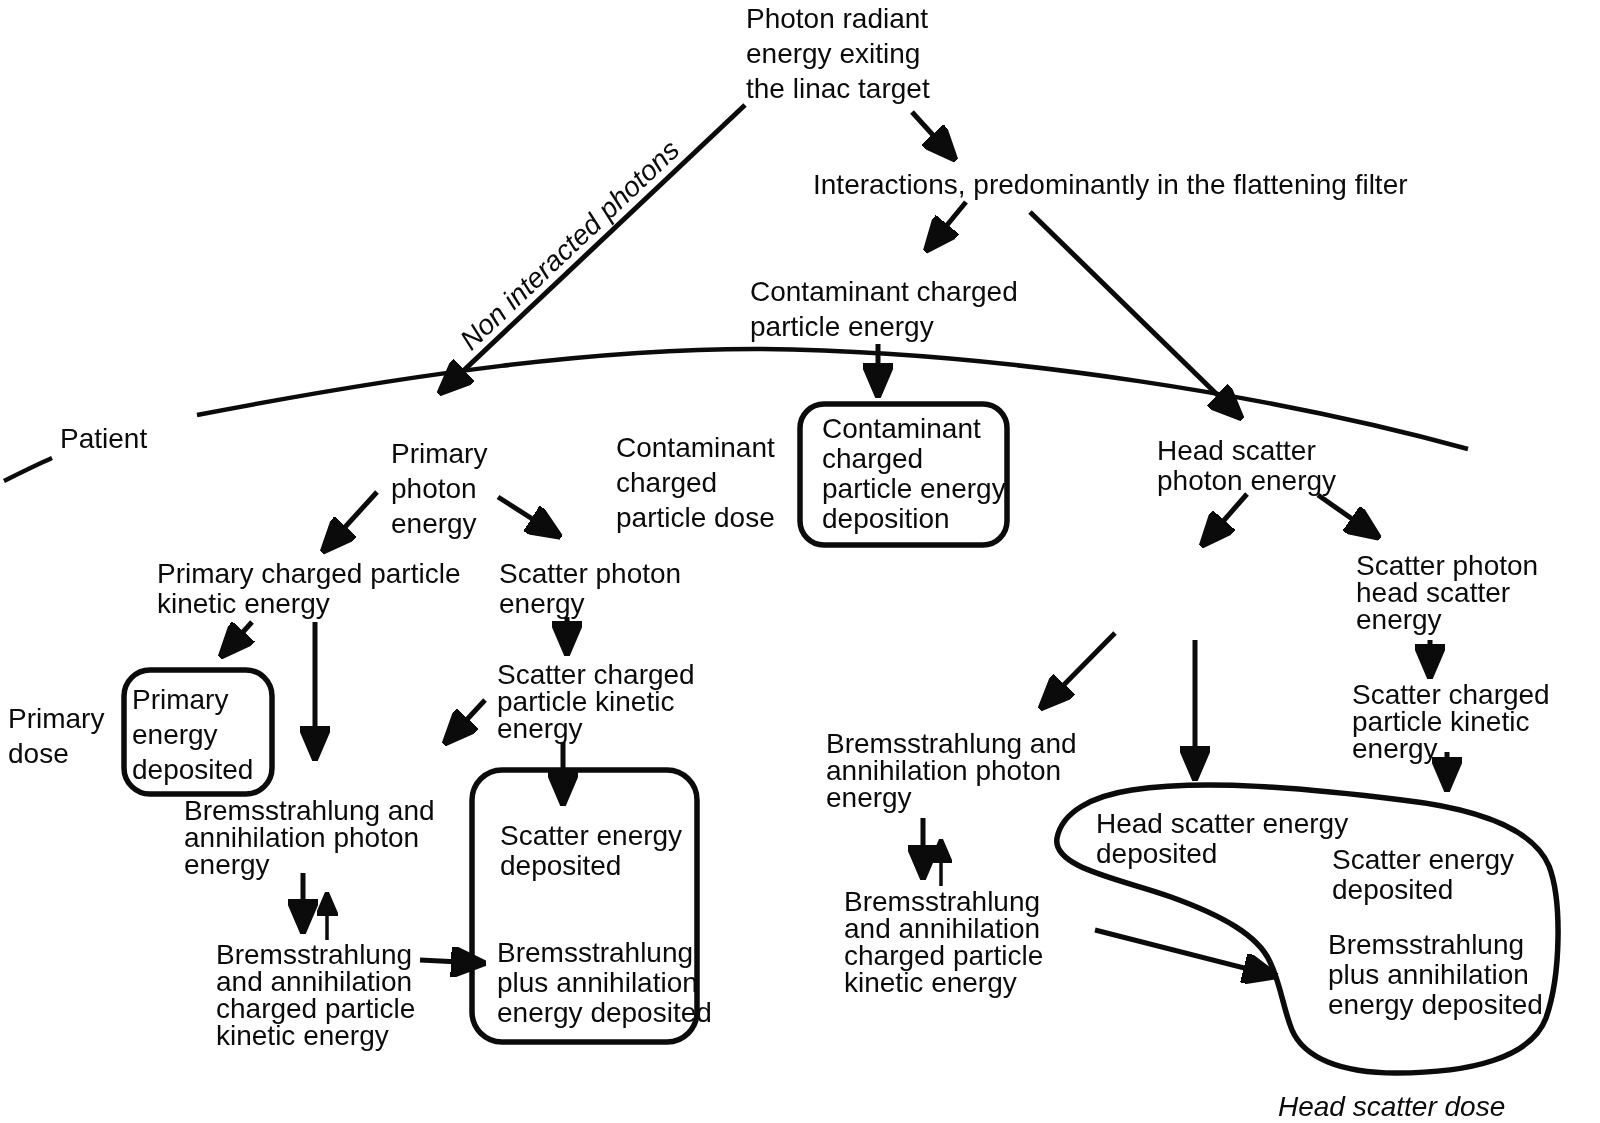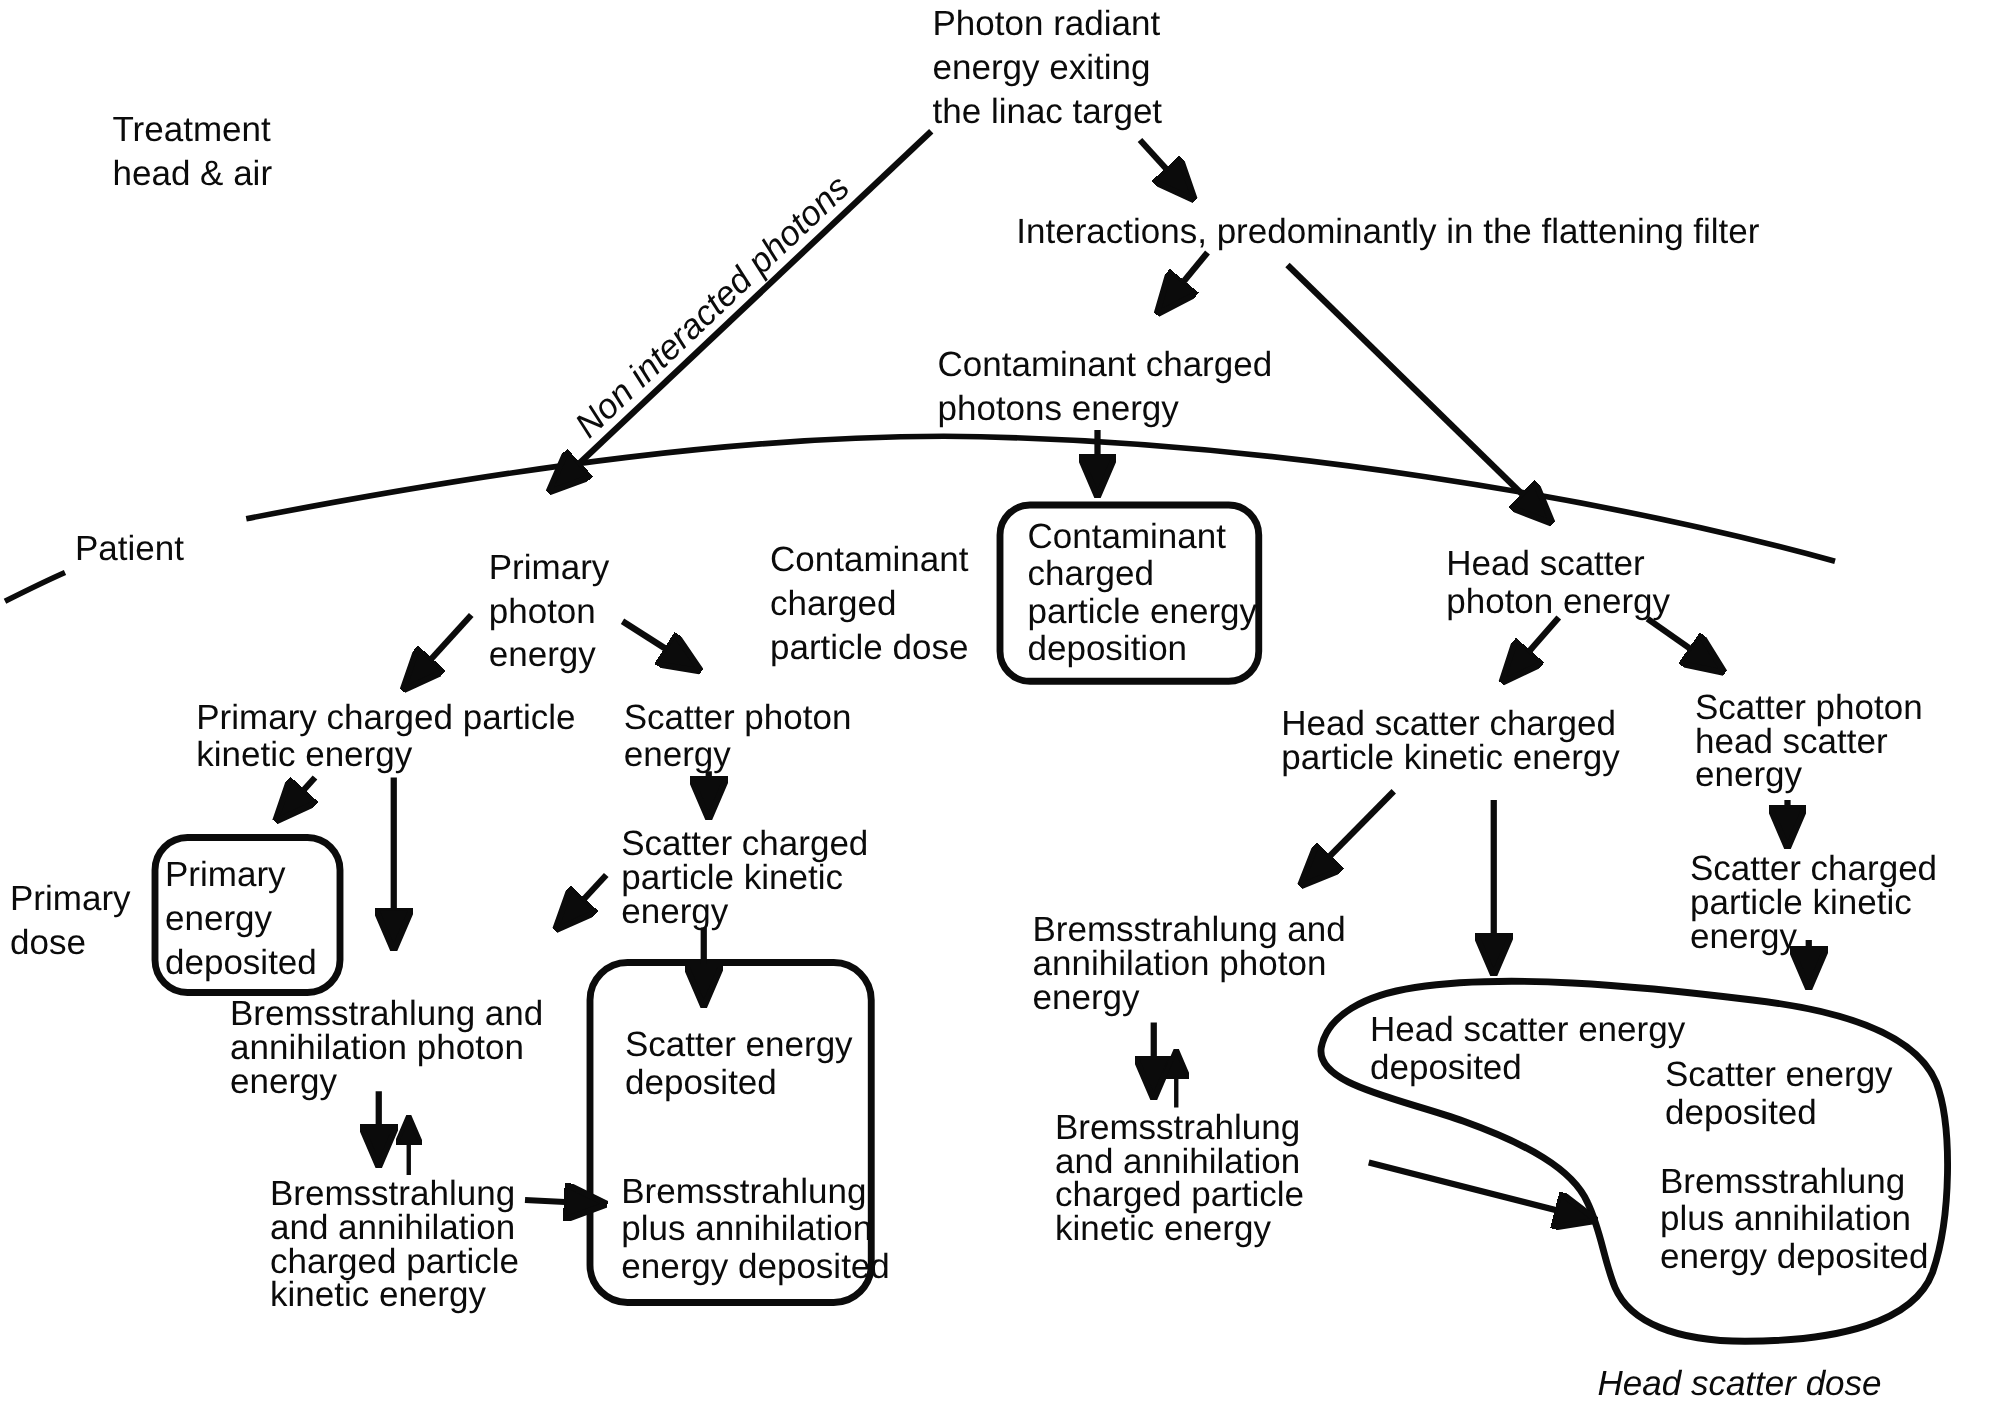--- a/index.html
+++ b/index.html
@@ -63,31 +63,29 @@
     <path class="ln" marker-end="url(#arrow)" d="M1318,495 L1375,535"></path>
     <path class="ln" marker-end="url(#arrow)" d="M1115,633 L1044,705"></path>
     <path class="ln" marker-end="url(#arrow)" d="M1195,640 L1195,775"></path>
     <path class="ln" marker-end="url(#arrow)" d="M1430,640 L1430,673"></path>
     <path class="ln" marker-end="url(#arrow)" d="M1447,752 L1447,786"></path>
     <path class="ln" marker-end="url(#arrow)" d="M923,818 L923,874"></path>
     <path class="ln thin" marker-end="url(#arrow)" d="M941,886 L941,843"></path>
     <path class="ln" marker-end="url(#arrow)" d="M1095,930 L1272,975"></path>
   </svg>
 
-  <div class="label lh35" style="left:90px;top:86px;">Treatment
-head &amp; air</div>
   <div class="label" style="left:60px;top:424px;">Patient</div>
 
   <div class="label lh35" style="left:746px;top:1px;">Photon radiant
 energy exiting
 the linac target</div>
   <div class="label" style="left:813px;top:170px;">Interactions, predominantly in the flattening filter</div>
   <div class="label rot" style="left:465px;top:330px;">Non interacted photons</div>
   <div class="label lh35" style="left:750px;top:274px;">Contaminant charged
-photons energy</div>
+particle energy</div>
   <div class="label lh35" style="left:616px;top:430px;">Contaminant
 charged
 particle dose</div>
   <div class="label" style="left:822px;top:414px;">Contaminant
 charged
 particle energy
 deposition</div>
 
   <div class="label lh35" style="left:391px;top:436px;">Primary
 photon
@@ -112,22 +110,20 @@
 charged particle
 kinetic energy</div>
   <div class="label" style="left:500px;top:821px;">Scatter energy
 deposited</div>
   <div class="label" style="left:497px;top:938px;">Bremsstrahlung
 plus annihilation
 energy deposited</div>
 
   <div class="label" style="left:1157px;top:436px;">Head scatter
 photon energy</div>
-  <div class="label lh27" style="left:1025px;top:565px;">Head scatter charged
-particle kinetic energy</div>
   <div class="label lh27" style="left:1356px;top:552px;">Scatter photon
 head scatter
 energy</div>
   <div class="label lh27" style="left:826px;top:730px;">Bremsstrahlung and
 annihilation photon
 energy</div>
   <div class="label lh27" style="left:844px;top:888px;">Bremsstrahlung
 and annihilation
 charged particle
 kinetic energy</div>

